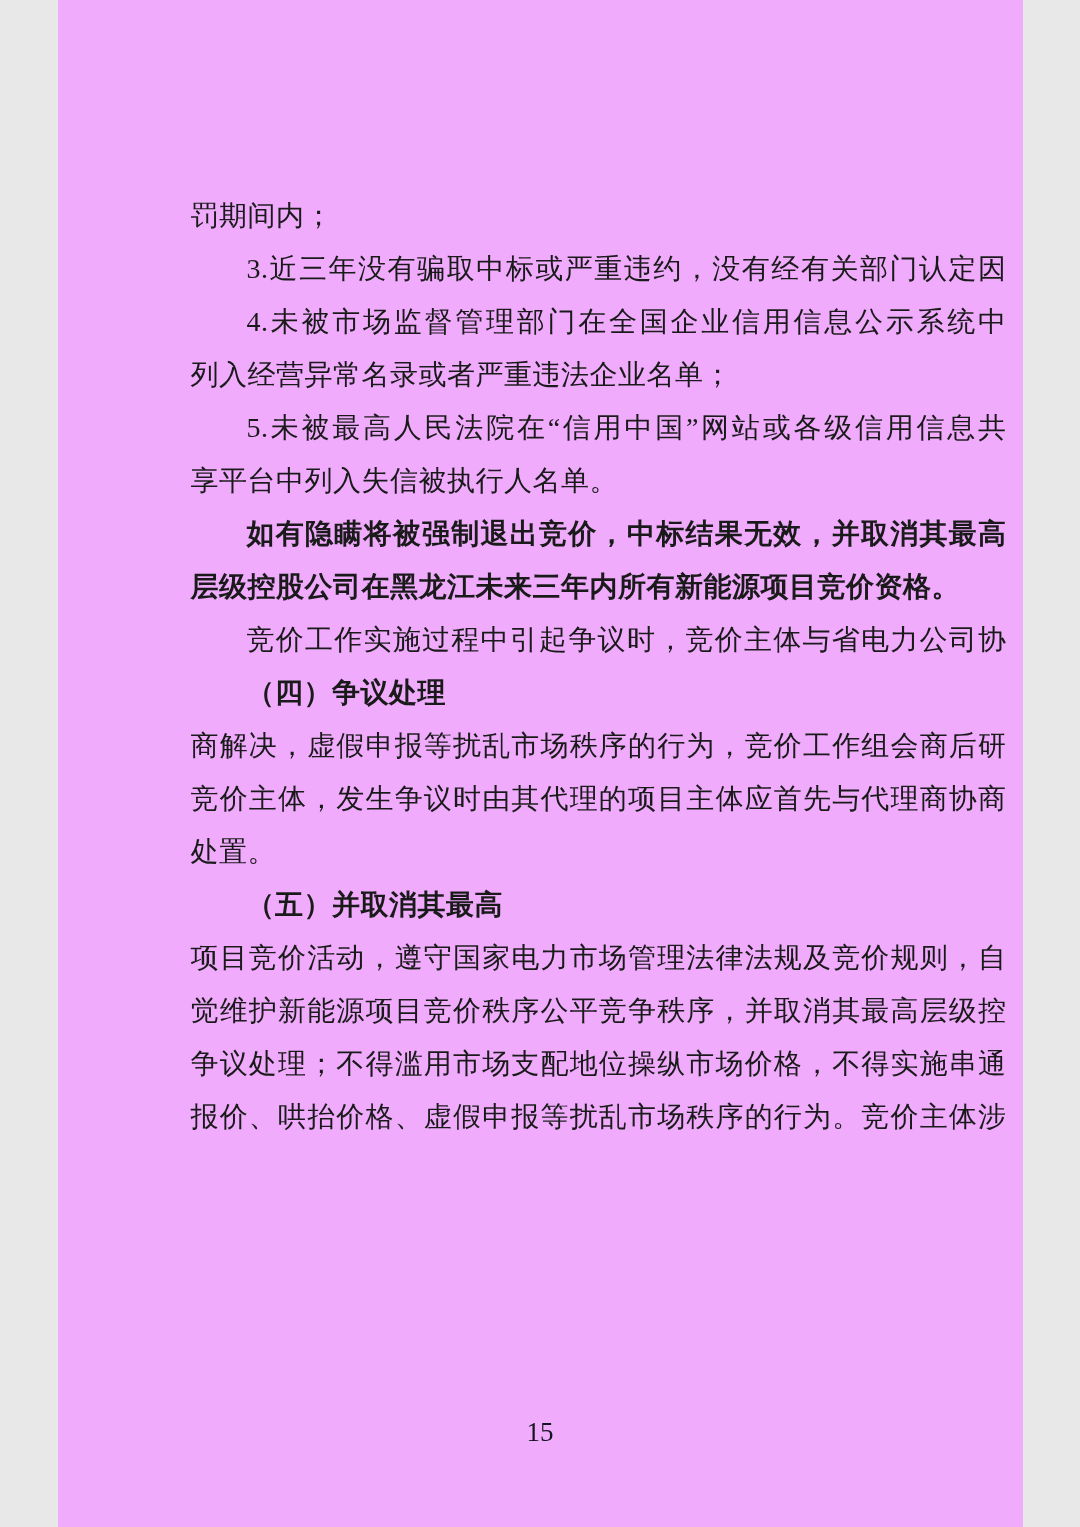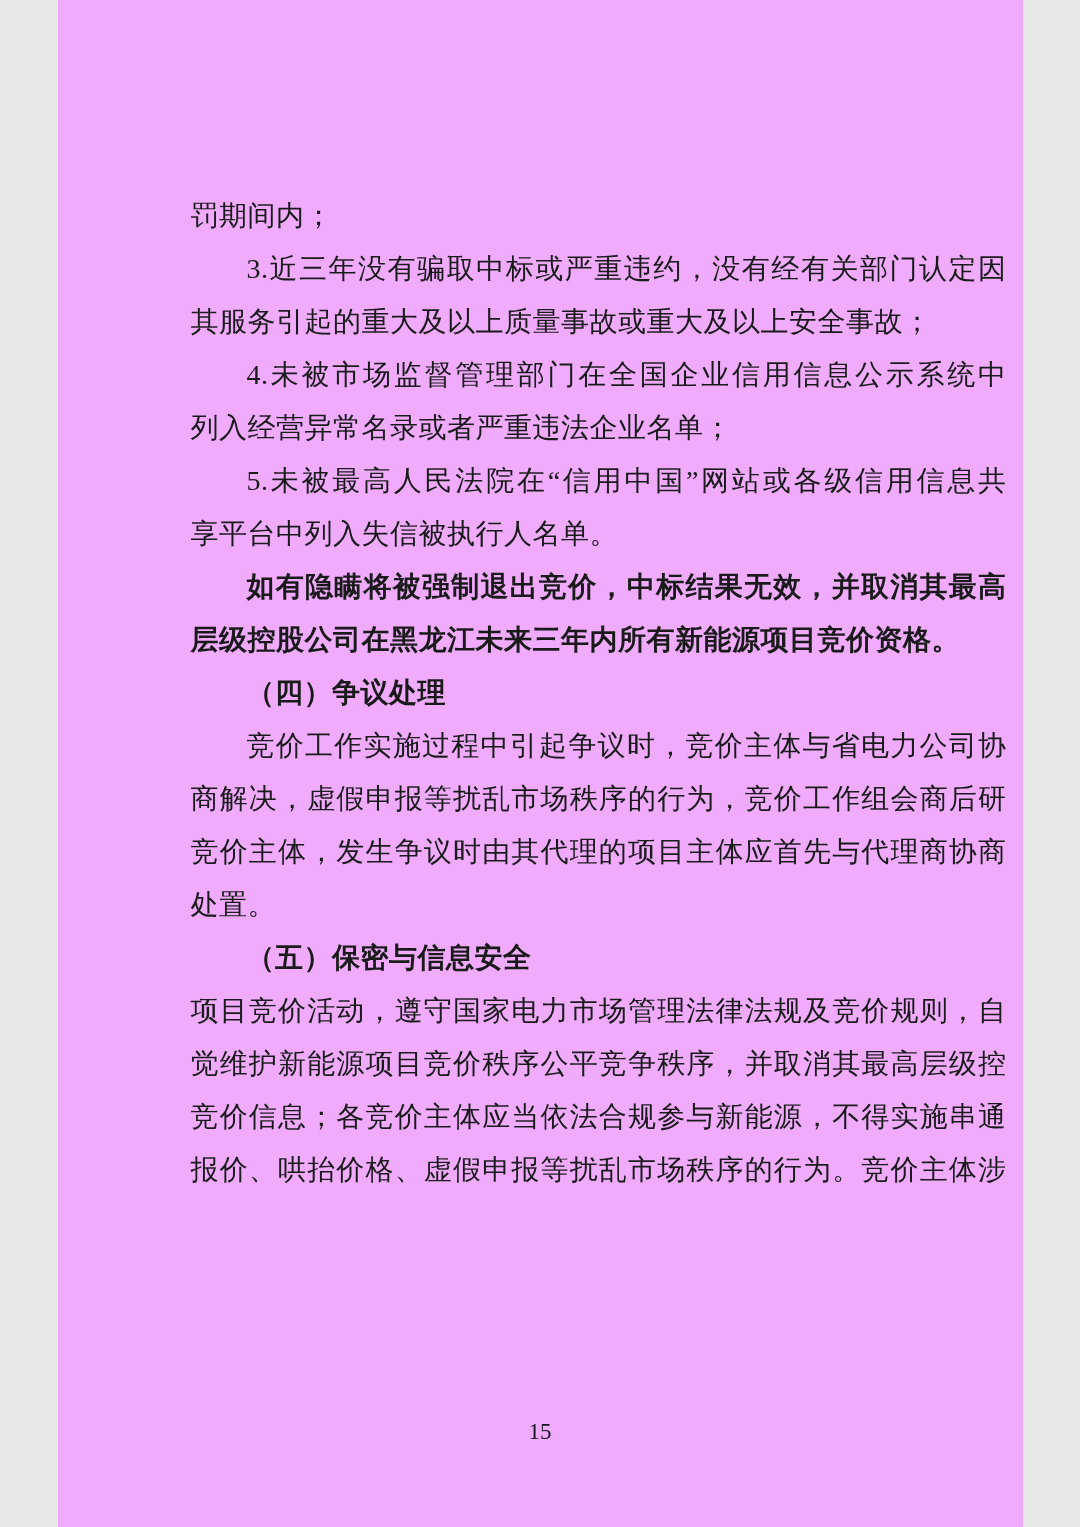--- a/index.html
+++ b/index.html
@@ -46,46 +46,45 @@
     font-weight: 700;
   }
   .footer {
     position: absolute;
     top: 1412px;
     left: 0;
     width: 100%;
     text-align: center;
   }
   .page-num {
-    font-size: 23px;
+    font-size: 27px;
     line-height: 40px;
     color: #15151f;
   }
 </style>
 </head>
 <body>
 
 <div class="page">
   <div class="doc-body" id="doc-body">
       <div class="line">罚期间内；</div>
       <div class="line fill indent">3.近三年没有骗取中标或严重违约，没有经有关部门认定因</div>
-      <div class="line">其服务引起的重大及以上质量事故或重大及以上安全事故；</div>
       <div class="line fill indent">4.未被市场监督管理部门在全国企业信用信息公示系统中</div>
       <div class="line">列入经营异常名录或者严重违法企业名单；</div>
       <div class="line fill indent">5.未被最高人民法院在“信用中国”网站或各级信用信息共</div>
       <div class="line">享平台中列入失信被执行人名单。</div>
       <div class="line fill indent bold">如有隐瞒将被强制退出竞价，中标结果无效，并取消其最高</div>
       <div class="line bold">层级控股公司在黑龙江未来三年内所有新能源项目竞价资格。</div>
+      <div class="line fill indent">竞价工作实施过程中引起争议时，竞价主体与省电力公司协</div>
       <div class="line indent bold">（四）争议处理</div>
-      <div class="line fill indent">竞价工作实施过程中引起争议时，竞价主体与省电力公司协</div>
       <div class="line fill">商解决，虚假申报等扰乱市场秩序的行为，竞价工作组会商后研</div>
       <div class="line fill">竞价主体，发生争议时由其代理的项目主体应首先与代理商协商</div>
       <div class="line">处置。</div>
-      <div class="line indent bold">（五）保密与信息安全</div>
+      <div class="line indent bold">（五）并取消其最高</div>
       <div class="line fill">项目竞价活动，遵守国家电力市场管理法律法规及竞价规则，自</div>
       <div class="line fill">觉维护新能源项目竞价秩序公平竞争秩序，并取消其最高层级控</div>
-      <div class="line fill">竞价信息；各竞价主体应当依法合规参与新能源，不得实施串通</div>
+      <div class="line fill">争议处理；不得滥用市场支配地位操纵市场价格，不得实施串通</div>
       <div class="line fill">报价、哄抬价格、虚假申报等扰乱市场秩序的行为。竞价主体涉</div>
     </div>
   <div class="footer">
     <span class="page-num">15</span>
   </div>
 </div>
 
 </body></html>

